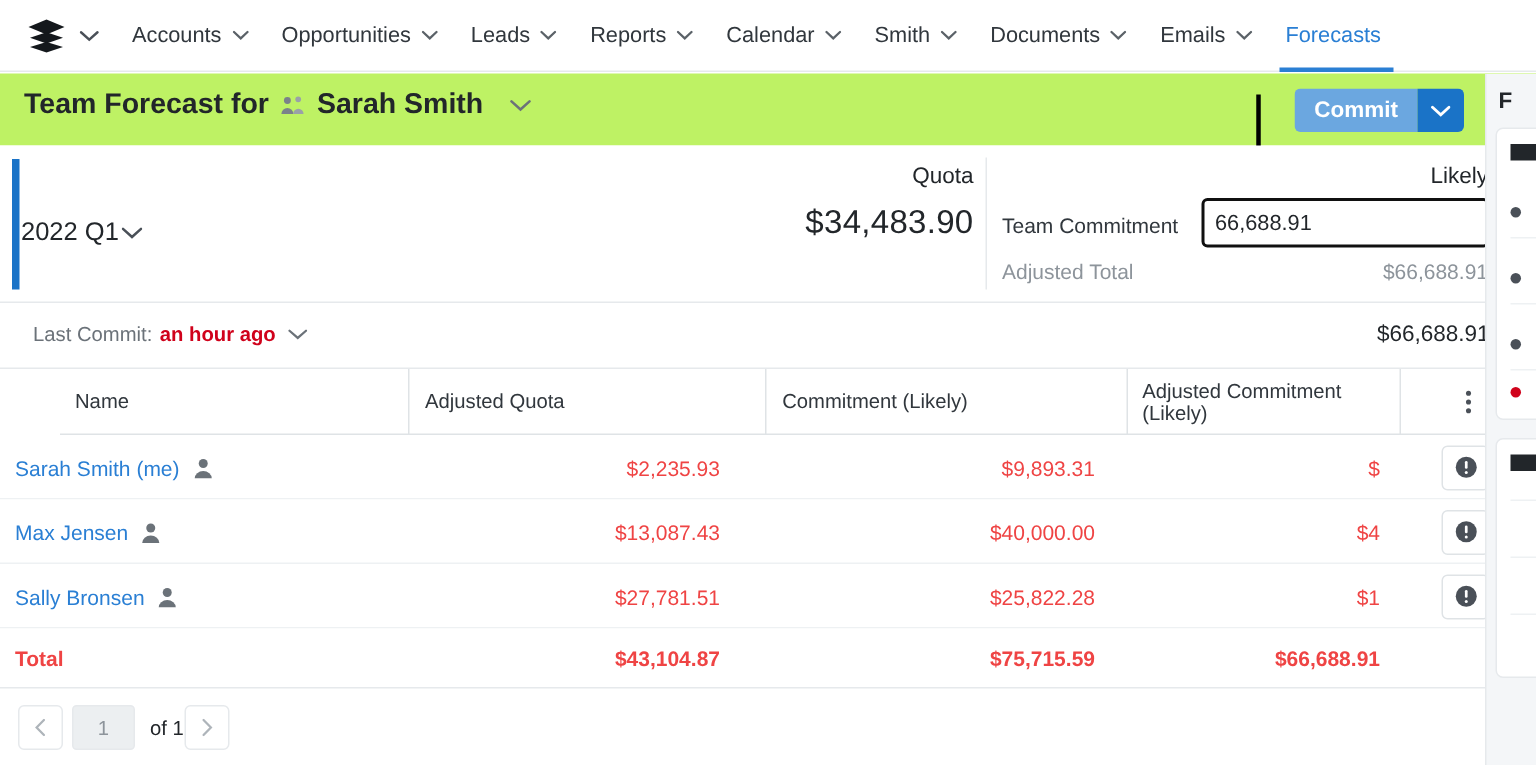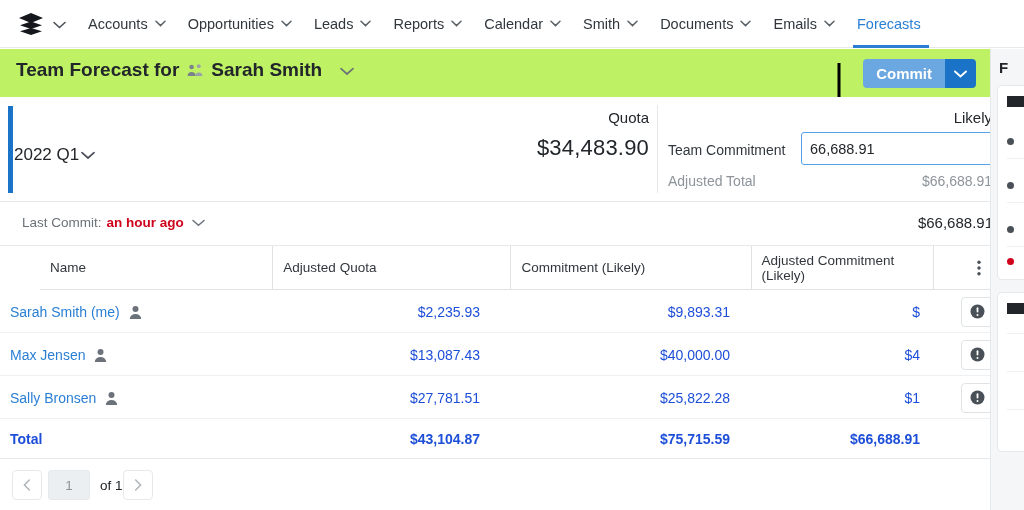--- a/index.html
+++ b/index.html
@@ -133,21 +133,21 @@
   .c-aquota { width: 248px; }
   .c-commit { width: 250px; }
   .c-acommit{ width: 190px; }
   .c-menu   { width: 94px; justify-content: center; }
 
   .trow {
     display: flex; height: 43px; align-items: flex-start;
     border-bottom: 1px solid #eef1f3; background: #fff;
   }
   .trow:last-of-type { border-bottom: 2px solid #4a5058; }
-  .td { font-size: 14px; color: #1d4ed8; height: 43px; display: flex; align-items: center; padding: 0 10px; }
+  .td { font-size: 14px; color: #ef4444; height: 43px; display: flex; align-items: center; padding: 0 10px; }
   .td.name { color: #2a7fd4; }
   .td.num { justify-content: flex-end; }
   .person-ic { margin-left: 9px; display: inline-flex; }
   .info-btn {
     width: 32px; height: 30px; border: 1px solid #dfe3e6; border-radius: 4px;
     background: #fff; display: flex; align-items: center; justify-content: center;
   }
 
   .trow-total {
     display: flex; height: 40px; align-items: center; background: #fff;

